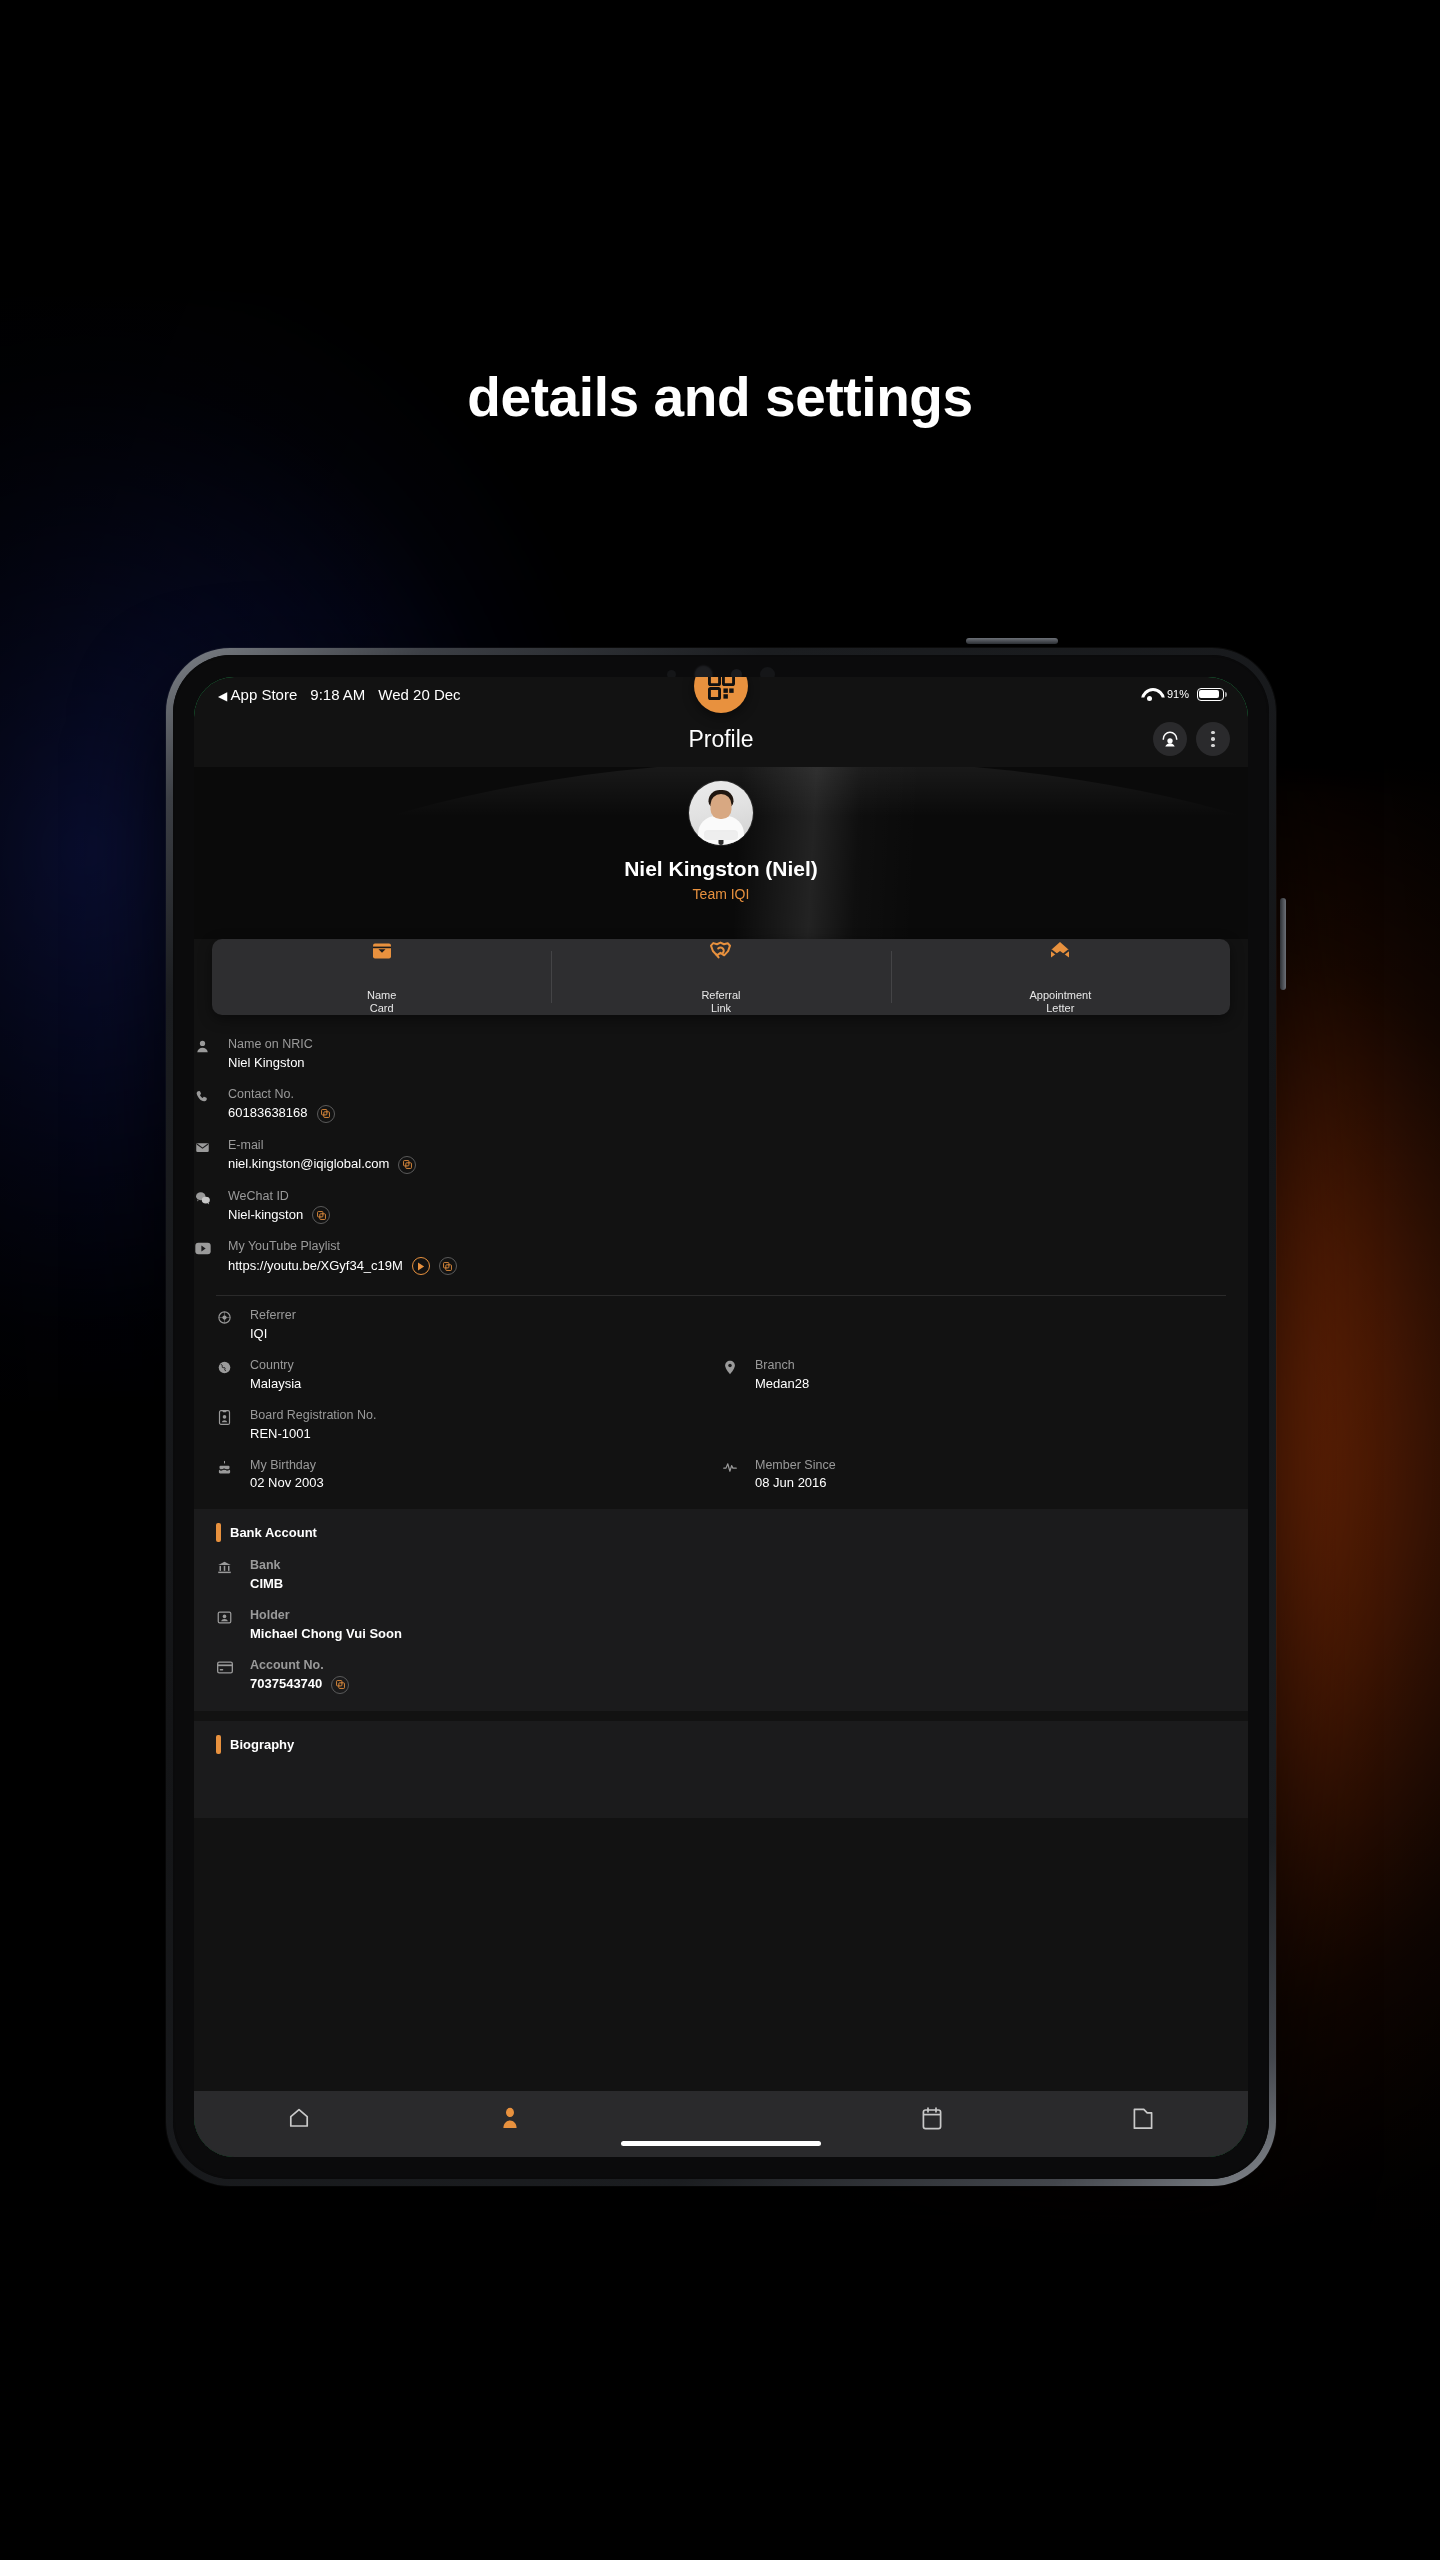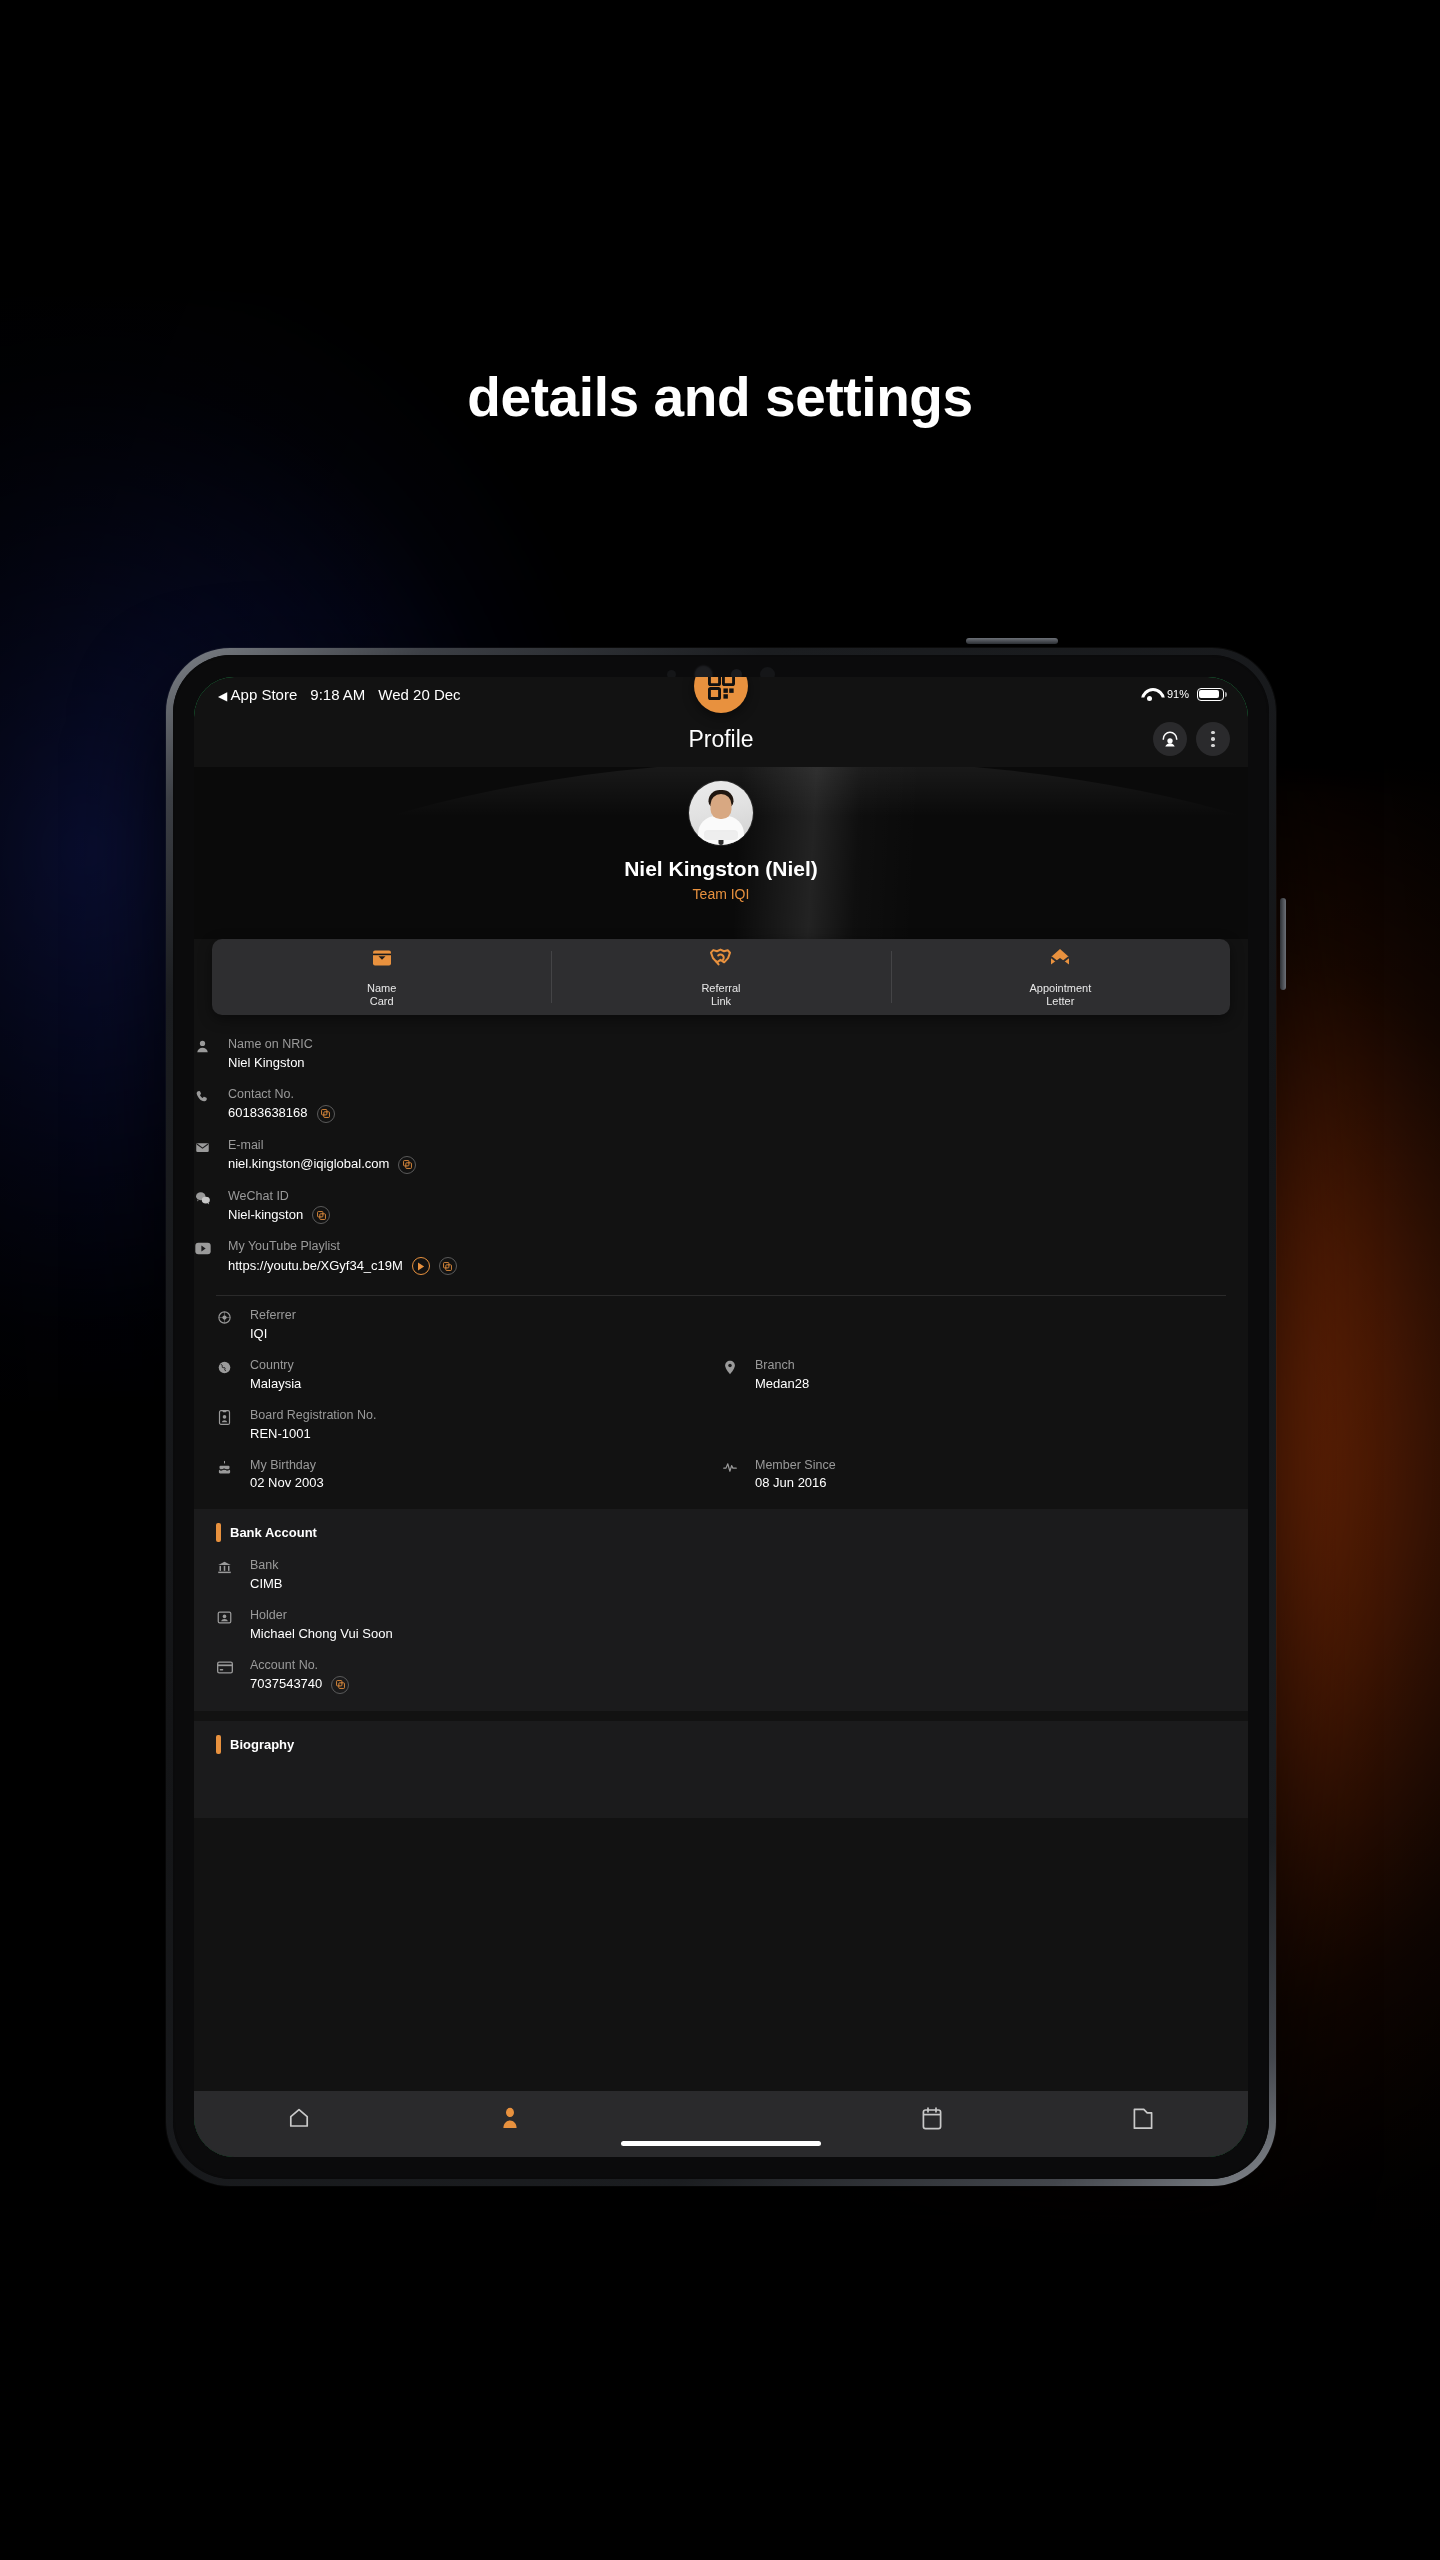--- a/index.html
+++ b/index.html
@@ -134,21 +134,21 @@
   .prof-name { position:relative; z-index:2; text-align:center; margin-top:12px;
     font-size:21px; font-weight:700; color:#fff; }
   .prof-team { position:relative; z-index:2; text-align:center; margin-top:5px;
     font-size:14px; color:#E8913E; }
 
   
   #actions { margin:0 18px; height:76px; background:#2e2e30; border-radius:10px;
     display:flex; align-items:stretch; position:relative; z-index:3;
     box-shadow:0 4px 14px rgba(0,0,0,.45); }
   .act { flex:1; display:flex; flex-direction:column; align-items:center;
-    justify-content:center; gap:12px; position:relative; }
+    justify-content:space-between; gap:12px; position:relative; }
   .act + .act::before { content:""; position:absolute; left:0; top:12px; bottom:12px;
     width:1px; background:rgba(255,255,255,.11); }
   .act-lbl { font-size:11px; line-height:1.18; text-align:center; color:#e8e8e8; }
   .act svg { display:block; }
 
   
   #details { padding:14px 0 4px 0; }
   .sec { padding:0 22px; }
   .row { display:flex; align-items:flex-start; gap:17px; padding:7px 0; }
   .row .ic { width:17px; min-width:17px; height:17px; margin-top:2px;
@@ -513,21 +513,21 @@
                 </div>
               </div>
             </div>
           </div>
 
           <div class="blk">
             <div class="blk-hd">
               <span class="blk-bar"></span>
               <span class="blk-ttl">Bank Account</span>
             </div>
-            <div class="sec" style="padding-top:4px;">
+            <div class="sec" style="padding-top:4px;font-weight:bold;">
               <div class="row">
                 <span class="ic">
                   <svg width="15" height="15" viewBox="0 0 24 24">
                       <path d="M12 2.6 22 8H2z" fill="#9a9a9a"></path>
                       <rect x="4" y="9.4" width="2.4" height="8" fill="#9a9a9a"></rect>
                       <rect x="10.8" y="9.4" width="2.4" height="8" fill="#9a9a9a"></rect>
                       <rect x="17.6" y="9.4" width="2.4" height="8" fill="#9a9a9a"></rect>
                       <rect x="2" y="18.6" width="20" height="2.4" fill="#9a9a9a"></rect>
                     </svg>
                 </span>

